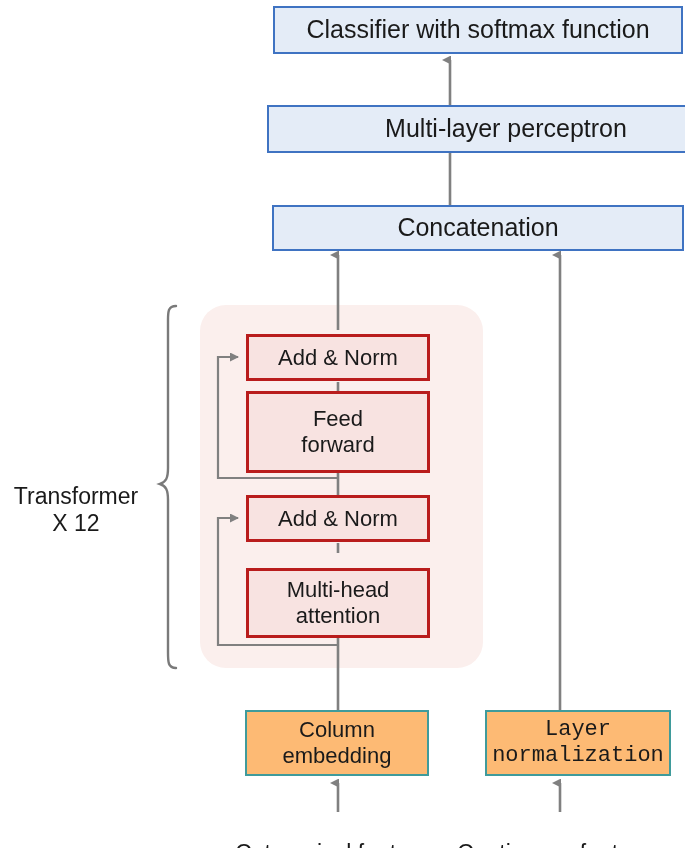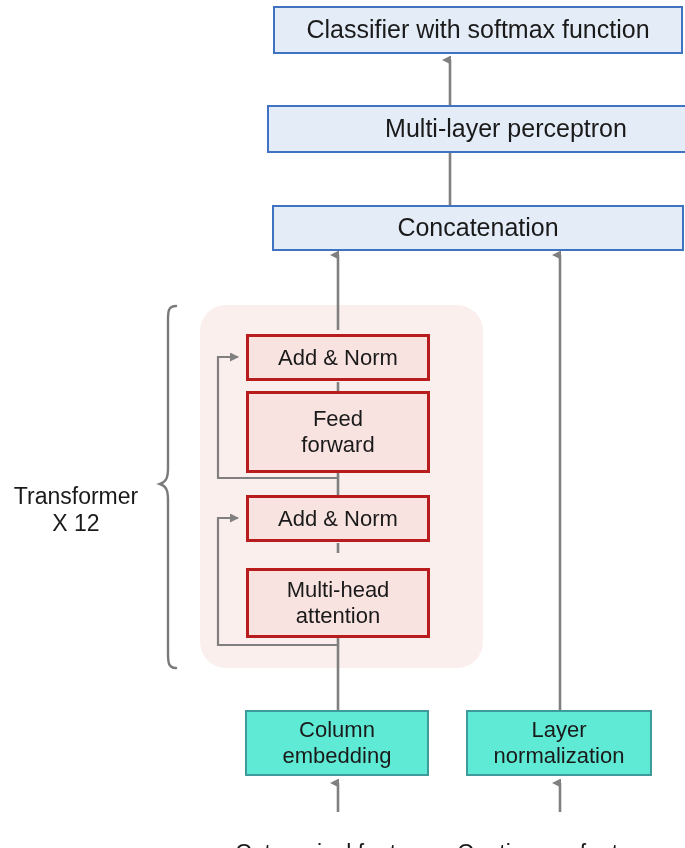--- a/index.html
+++ b/index.html
@@ -32,21 +32,21 @@
     border: 2px solid #3f73c2;
     font-size: 25px;
     margin-left: 28px;
   }
   .node-red {
     background: #f8e3e1;
     border: 3px solid #b91c1c;
     font-size: 22px;
   }
   .node-teal {
-    background: #5eead4;
+    background: #fdba74;
     border: 2px solid #3f9b9b;
     font-size: 22px;
   }
   
   .group-panel {
     position: absolute;
     background: #fbefed;
     border-radius: 26px;
   }
   
@@ -152,21 +152,21 @@
   <div class="node node-red" style="left:246px; top:552px; width:184px; height:70px;margin-top:16px;">
     <span>Multi-head
 attention</span>
   </div>
 
   <div class="node node-teal" style="left:245px; top:710px; width:184px; height:66px;">
     <span>Column
 embedding</span>
   </div>
 
-  <div class="node node-teal" style="left:466px; top:710px; width:186px; height:66px;">
+  <div class="node node-teal" style="left:485px; top:710px; width:186px; height:66px;font-family:Liberation Mono, monospace;">
     <span>Layer
 normalization</span>
   </div>
 
   <div class="plain-label" style="left:0px; top:455px; width:152px;">
     <span>Transformer
 X 12</span>
   </div>
 
   <div class="plain-label" style="left:196px; top:812px; width:284px;">

